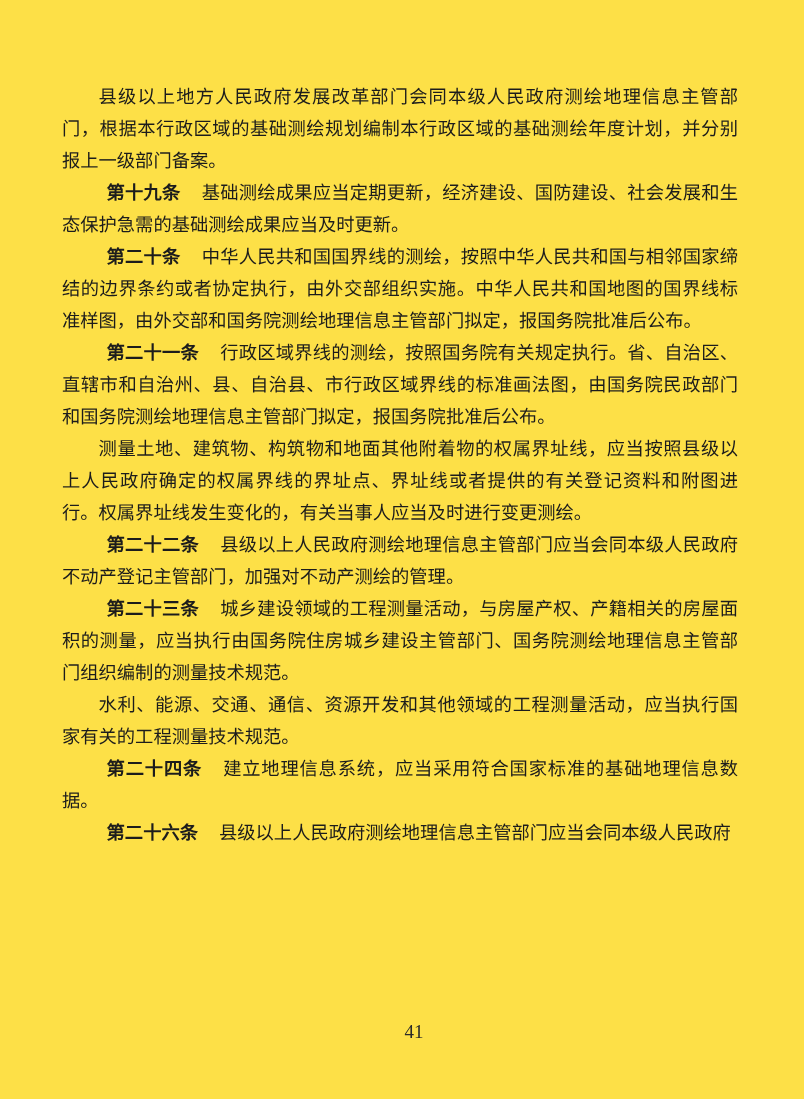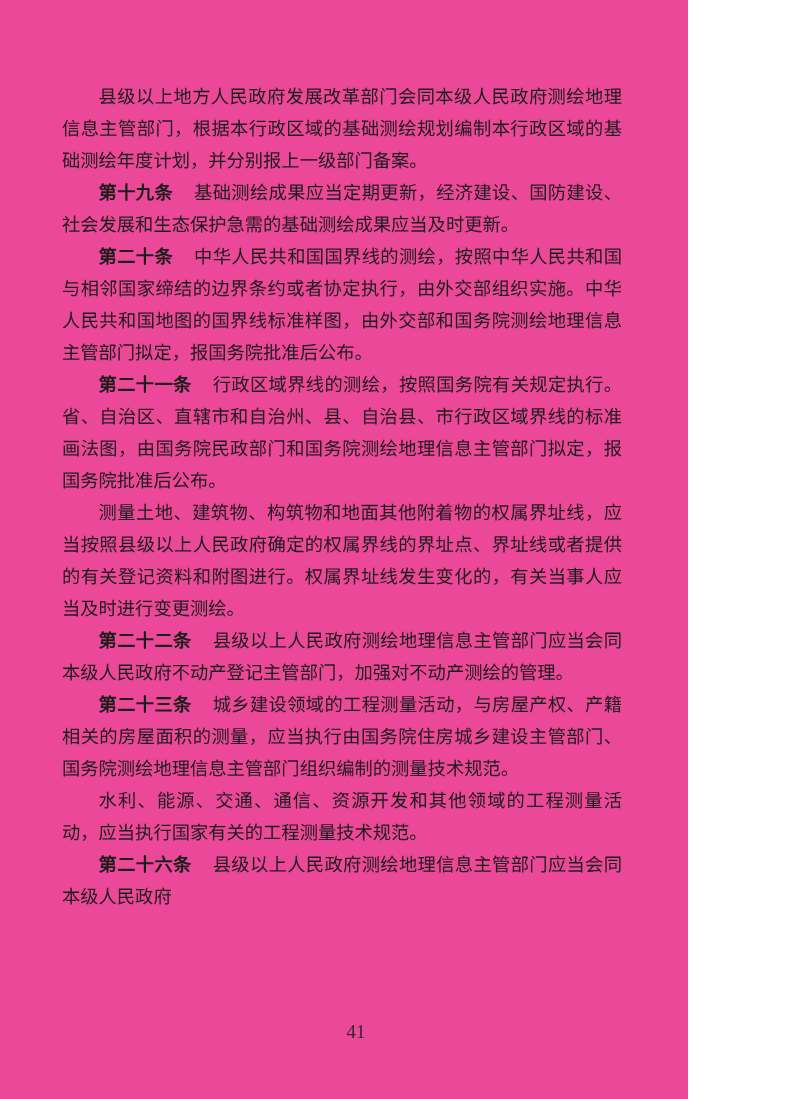--- a/index.html
+++ b/index.html
@@ -1,39 +1,40 @@
 <!DOCTYPE html>
 <html lang="zh-CN"><head>
 <meta charset="utf-8">
 <style>
   * { margin: 0; padding: 0; box-sizing: border-box; }
   html, body { background: #ffffff; }
   .page {
     position: relative;
-    width: 688px;
+    width: 804px;
     height: 1099px;
-    background: #ec4899;
+    background: #fde047;
     overflow: hidden;
     font-family: "Liberation Serif", "DejaVu Serif", serif;
     color: #1c1c1c;
   }
   .content {
     padding: 81px 66px 0 62px;
     font-size: 18.3px;
     line-height: 32px;
     text-align: justify;
   }
   .para {
     text-indent: 2em;
     text-align: justify;
   }
   .lead {
     font-family: "Liberation Sans", "DejaVu Sans", sans-serif;
     font-weight: 700;
     margin-right: 1.15em;
+    margin-left: 8px;
   }
   .lead:empty { display: none; margin: 0; }
   .chapter {
     text-indent: 0;
     text-align: center;
     font-family: "Liberation Sans", "DejaVu Sans", sans-serif;
     font-weight: 700;
     font-size: 20px;
     line-height: 32px;
     margin: 8px 0 19px 0;
@@ -68,20 +69,21 @@
     <p class="para"><span class="lead">第二十一条</span><span>行政区域界线的测绘，按照国务院有关规定执行。省、自治区、直辖市和自治州、县、自治县、市行政区域界线的标准画法图，由国务院民政部门和国务院测绘地理信息主管部门拟定，报国务院批准后公布。</span></p>
 
     <p class="para"><span>测量土地、建筑物、构筑物和地面其他附着物的权属界址线，应当按照县级以上人民政府确定的权属界线的界址点、界址线或者提供的有关登记资料和附图进行。权属界址线发生变化的，有关当事人应当及时进行变更测绘。</span></p>
 
     <p class="para"><span class="lead">第二十二条</span><span>县级以上人民政府测绘地理信息主管部门应当会同本级人民政府不动产登记主管部门，加强对不动产测绘的管理。</span></p>
 
     <p class="para"><span class="lead">第二十三条</span><span>城乡建设领域的工程测量活动，与房屋产权、产籍相关的房屋面积的测量，应当执行由国务院住房城乡建设主管部门、国务院测绘地理信息主管部门组织编制的测量技术规范。</span></p>
 
     <p class="para"><span>水利、能源、交通、通信、资源开发和其他领域的工程测量活动，应当执行国家有关的工程测量技术规范。</span></p>
 
+    <p class="para"><span class="lead">第二十四条</span><span>建立地理信息系统，应当采用符合国家标准的基础地理信息数据。</span></p>
 
 
     <p class="para"><span class="lead">第二十六条</span><span>县级以上人民政府测绘地理信息主管部门应当会同本级人民政府</span></p>
 
   </div>
 
   <div class="page-number">41</div>
 </div>
 
 </body></html>

